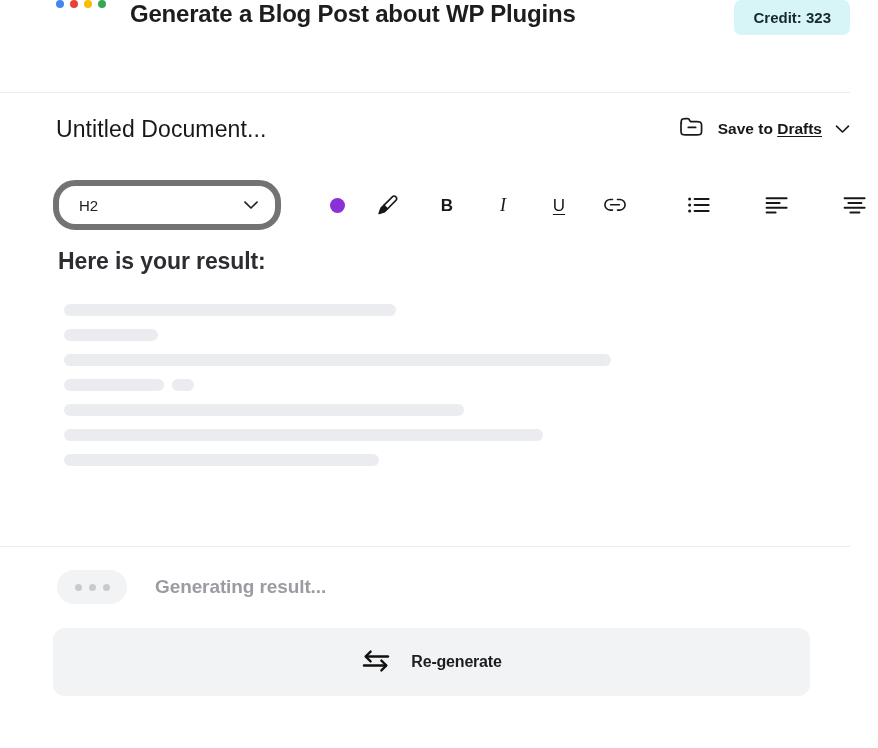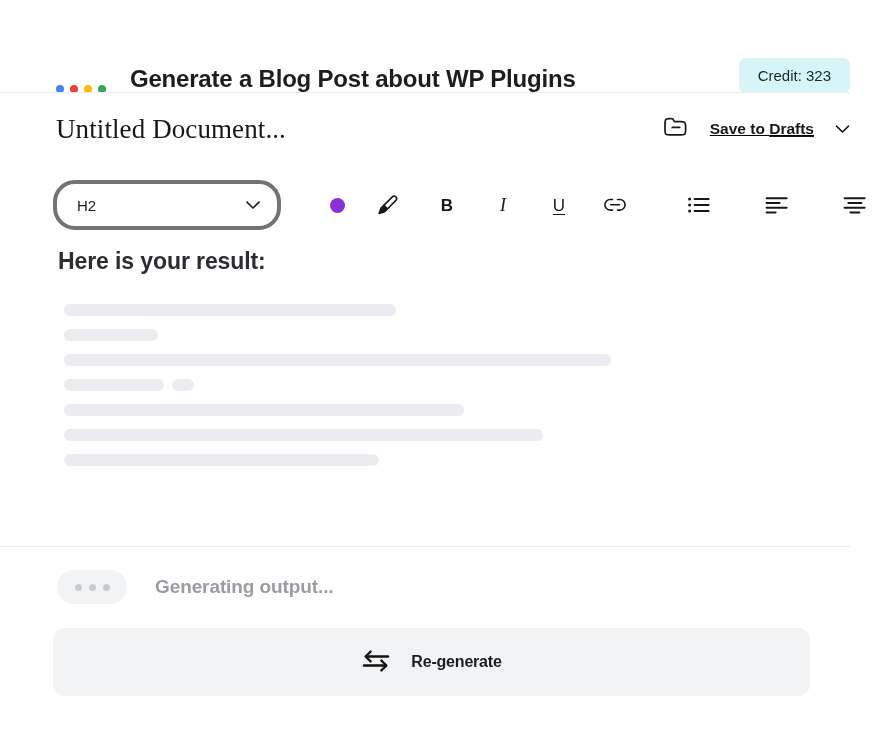--- a/index.html
+++ b/index.html
@@ -21,21 +21,21 @@
     overflow: hidden;
   }
 
   
   .topbar {
     position: absolute;
     left: 0; top: 0;
     width: 878px;
     height: 93px;
     display: flex;
-    align-items: flex-end;
+    align-items: flex-start;
     padding: 0 28px 0 56px;
   }
   .topbar-divider {
     position: absolute;
     left: 0; top: 92px;
     width: 850px;
     height: 1px;
     background: #ececee;
   }
   .dots-logo {
@@ -56,51 +56,50 @@
     color: #1d1d1f;
     letter-spacing: -0.2px;
     white-space: nowrap;
   }
   .spacer { flex: 1 1 auto; }
   .credit-badge {
     flex: 0 0 auto;
     background: #d7f4f6;
     color: #16282d;
     font-size: 15px;
-    font-weight: 400;
+    font-weight: 700;
     padding: 9px 19px;
     border-radius: 7px;
     white-space: nowrap;
   }
 
   
   .doc-header {
     position: absolute;
     left: 0; top: 93px;
     width: 878px;
     height: 72px;
     display: flex;
     align-items: center;
     padding: 0 28px 0 56px;
   }
   .doc-title {
-    font-family: Liberation Serif, serif;
-    font-size: 27px;
+    font-family: Liberation Sans, sans-serif;
+    font-size: 23px;
     font-weight: 400;
     color: #16181c;
     letter-spacing: 0.1px;
     white-space: nowrap;
   }
   .save-group {
     flex: 0 0 auto;
     display: flex;
     align-items: center;
-    gap: 21px;
+    gap: 13px;
     cursor: pointer;
-    text-decoration: underline;
   }
   .save-label {
     font-size: 15.5px;
     font-weight: 700;
     color: #16181c;
     white-space: nowrap;
   }
   .save-label u { text-decoration: underline; text-underline-offset: 2px; }
   .icon-folder { display: block; }
   .chev { display: block; }
@@ -112,21 +111,21 @@
     width: 878px;
     height: 58px;
     display: flex;
     align-items: center;
     padding-left: 53px;
     padding-right: 28px;
   }
   .style-select {
     width: 228px;
     height: 50px;
-    border: 4px solid #737373;
+    border: 6px solid #737373;
     border-radius: 22px;
     background: #fff;
     display: flex;
     align-items: center;
     padding: 0 16px 0 20px;
     cursor: pointer;
     flex: 0 0 auto;
     gap: 8px;
   }
   .style-select-value {
@@ -383,21 +382,21 @@
   </div>
 
   <div class="bottom-divider"></div>
 
   <div class="status-row">
     <div class="typing-pill">
       <i></i>
       <i></i>
       <i></i>
     </div>
-    <div class="status-text">Generating output...</div>
+    <div class="status-text">Generating result...</div>
   </div>
 
   <button class="regen-button">
     <span>
       <svg width="30" height="26" viewBox="0 0 30 26" fill="none" xmlns="http://www.w3.org/2000/svg">
         <path d="M27 8.5H5.2" stroke="#111" stroke-width="2.4" stroke-linecap="round"></path>
         <path d="M9.6 3.6 4.6 8.5l5 4.9" stroke="#111" stroke-width="2.4" stroke-linecap="round" stroke-linejoin="round"></path>
         <path d="M3 17.5h21.8" stroke="#111" stroke-width="2.4" stroke-linecap="round"></path>
         <path d="M20.4 12.6l5 4.9-5 4.9" stroke="#111" stroke-width="2.4" stroke-linecap="round" stroke-linejoin="round"></path>
       </svg>

